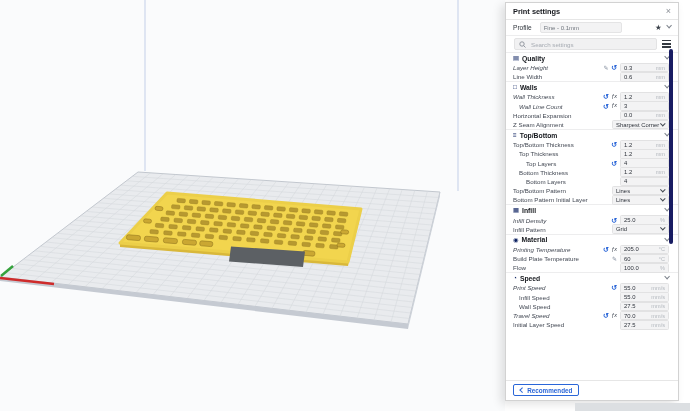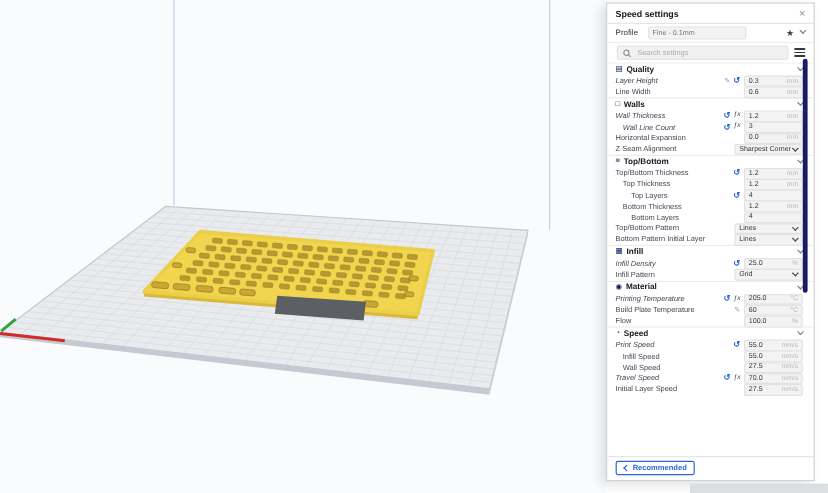--- a/index.html
+++ b/index.html
@@ -222,21 +222,21 @@
       <rect x="340.685" y="229.9825" width="8" height="4" rx="2" fill="#caa732" stroke="#8a6f1c" stroke-width="0.5" transform="rotate(4.7 344.685 231.9825)"></rect>
       <rect x="337.01" y="243.195" width="8" height="4" rx="2" fill="#caa732" stroke="#8a6f1c" stroke-width="0.5" transform="rotate(4.7 341.01 245.195)"></rect>
       <rect x="155.026" y="206.507" width="8" height="4" rx="2" fill="#caa732" stroke="#8a6f1c" stroke-width="0.5" transform="rotate(4.7 159.026 208.507)"></rect>
       <rect x="143.531" y="219.02949999999998" width="8" height="4" rx="2" fill="#caa732" stroke="#8a6f1c" stroke-width="0.5" transform="rotate(4.7 147.531 221.02949999999998)"></rect>
       <polygon points="231,246.5 305,251.5 303,267 229,261.5" fill="#5c6064"></polygon>
     </g>
 </svg>
 
 <div class="panel">
   <div class="p-header">
-    <span class="p-title">Speed settings</span>
+    <span class="p-title">Print settings</span>
     <span class="p-close">×</span>
   </div>
   <div class="profile-row">
     <span class="prof-label">Profile</span>
     <span class="prof-dd">
       <span class="prof-val">Fine - 0.1mm</span>
     </span>
     <span class="star">★</span>
     <span class="chev"></span>
   </div>

